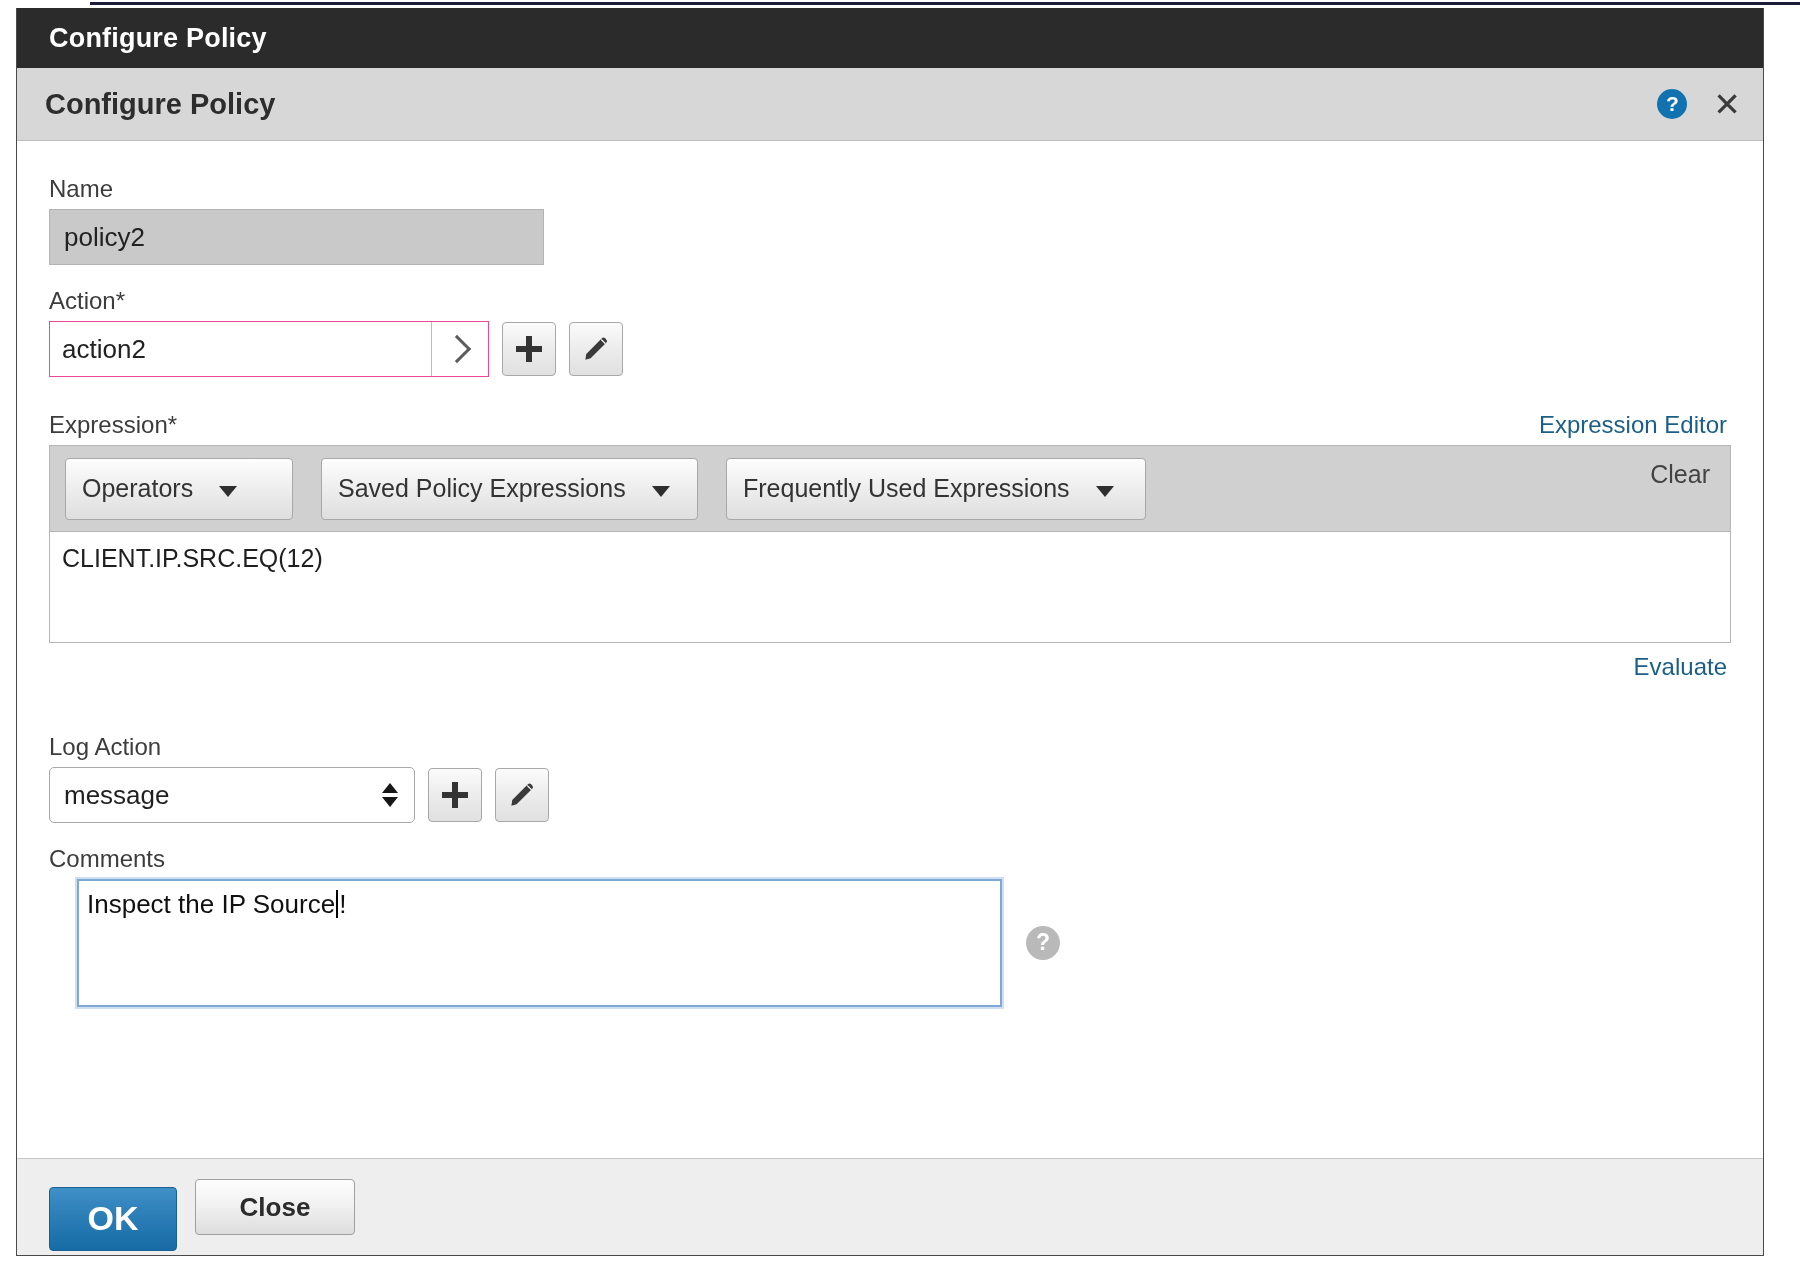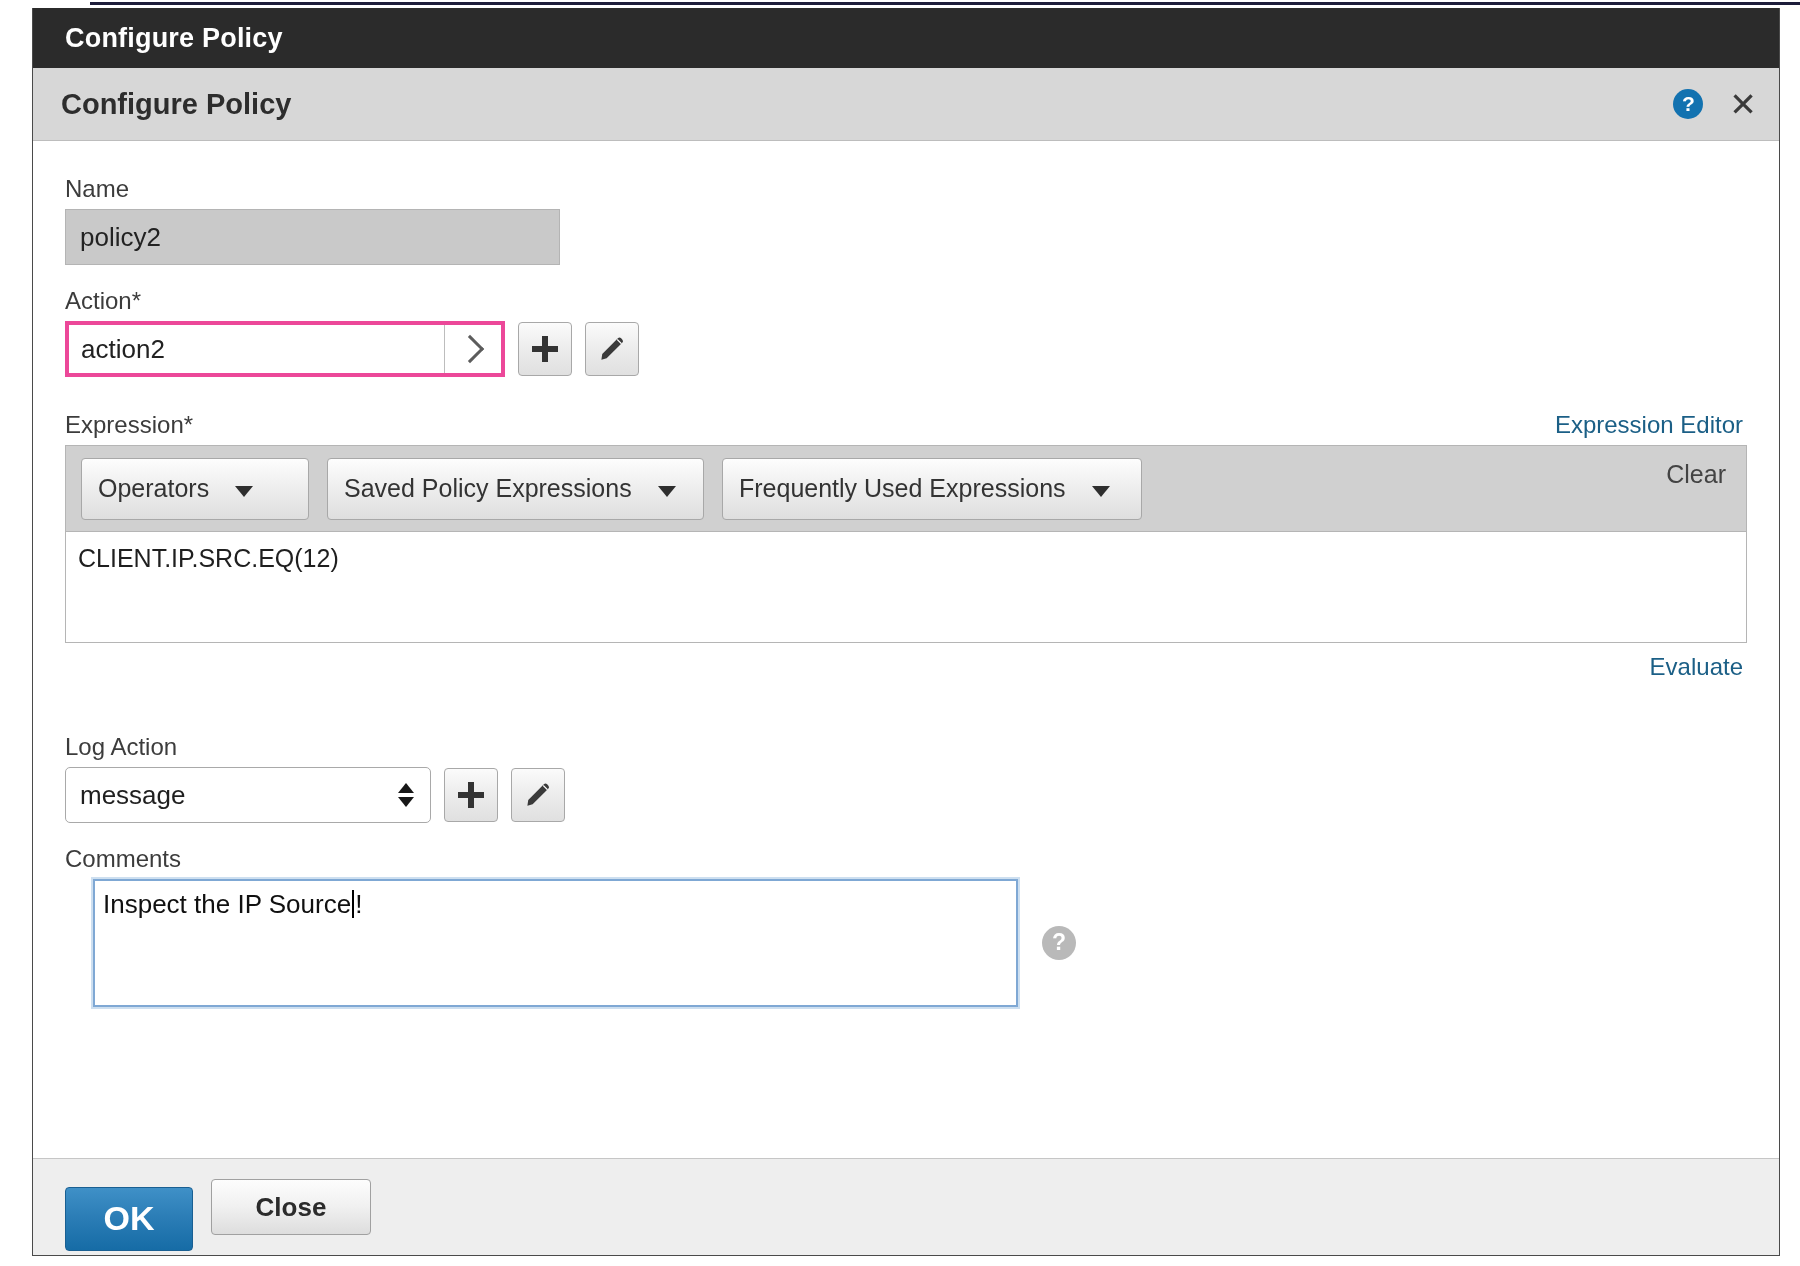--- a/index.html
+++ b/index.html
@@ -35,21 +35,21 @@
     position: absolute;
     left: 90px;
     top: 2px;
     width: 1710px;
     height: 3px;
     background: #1d1d3a;
   }
 
   .dialog {
     position: absolute;
-    left: 32px;
+    left: 16px;
     top: 8px;
     width: 1748px;
     height: 1248px;
     background: #ffffff;
     border: 1px solid #4a4a4a;
     border-top: none;
     box-sizing: border-box;
     display: flex;
     flex-direction: column;
   }
@@ -159,21 +159,21 @@
     align-items: center;
   }
 
   .gap-22 { margin-top: 22px; }
 
   
   .action-input-wrap {
     display: flex;
     width: 440px;
     height: 56px;
-    border: 4px solid #ec4899;
+    border: 1px solid #ec4899;
     box-sizing: border-box;
     background: #ffffff;
   }
   .action-input {
     flex: 1 1 auto;
     font-size: 26px;
     color: #222222;
     display: flex;
     align-items: center;
     padding-left: 12px;
@@ -256,21 +256,21 @@
     position: relative;
   }
   .dd-btn {
     height: 62px;
     border: 1px solid #a8a8a8;
     border-radius: 4px;
     background: linear-gradient(to bottom, #fdfdfd 0%, #efefef 45%, #dedede 100%);
     display: flex;
     align-items: center;
     padding: 0 16px;
-    margin-right: 18px;
+    margin-right: 28px;
     cursor: pointer;
     box-sizing: border-box;
   }
   .dd-label {
     font-size: 25px;
     color: #333333;
     white-space: nowrap;
   }
   .dd-caret {
     width: 0; height: 0;

